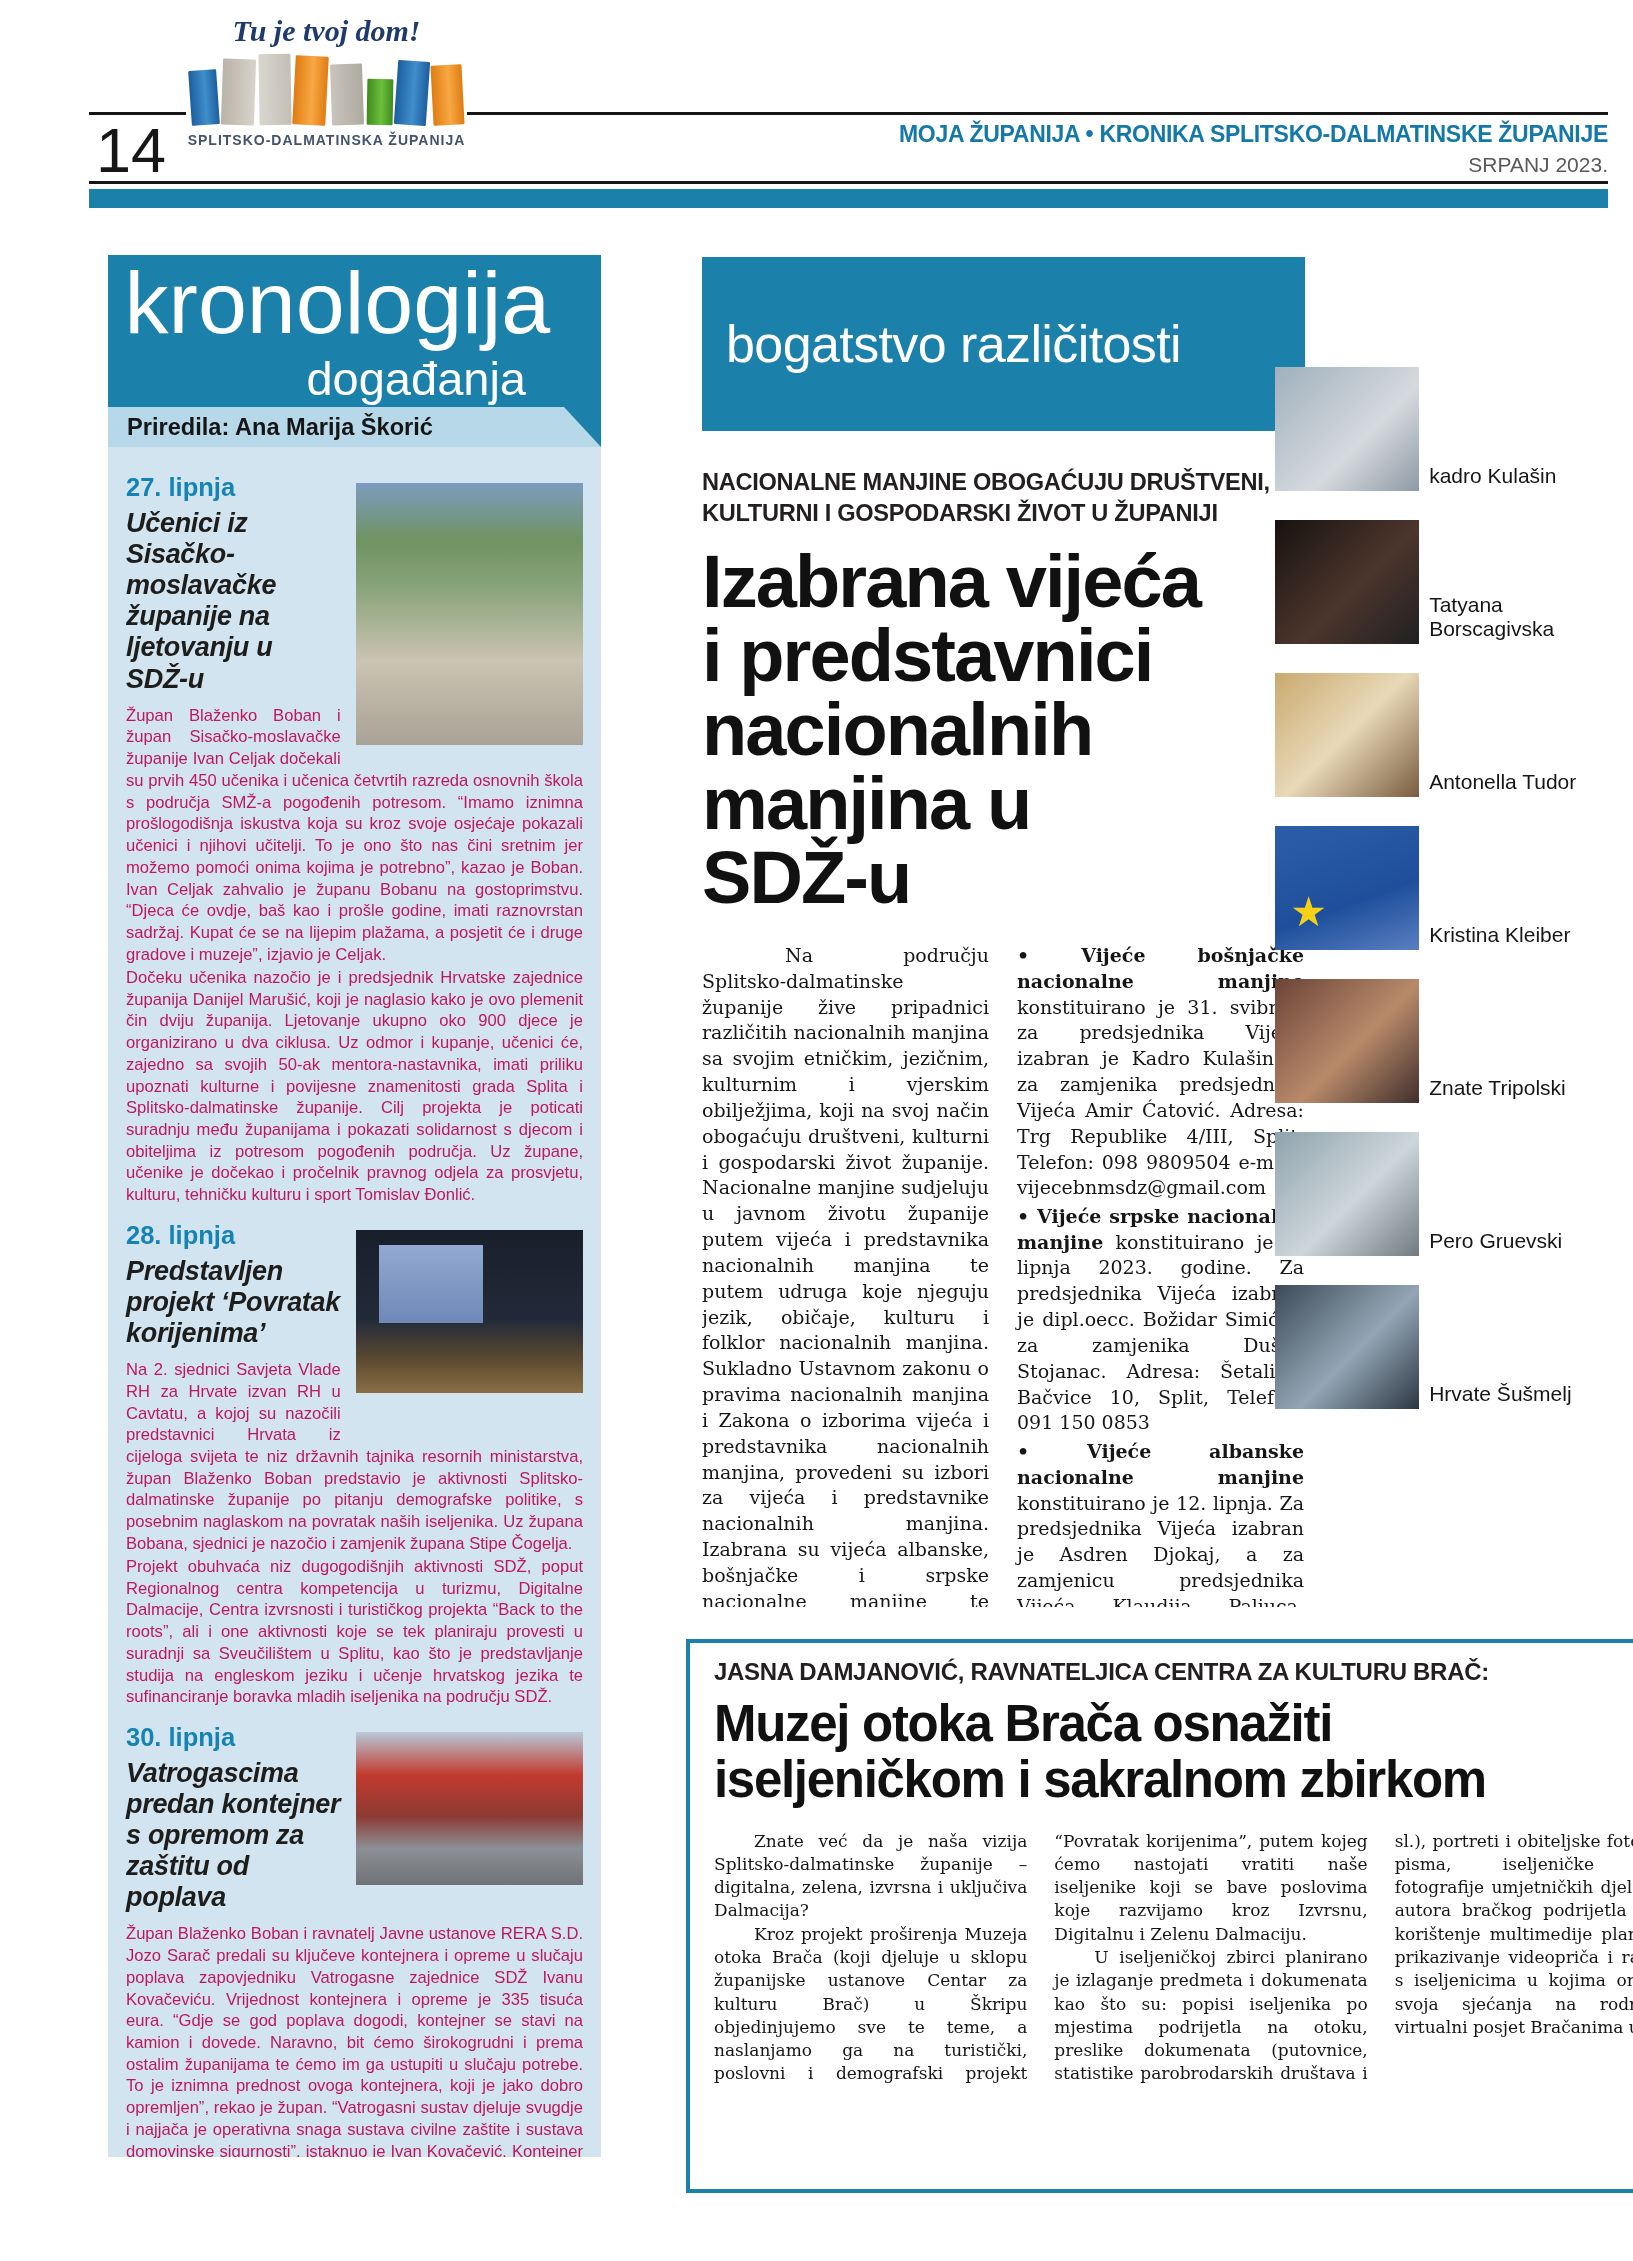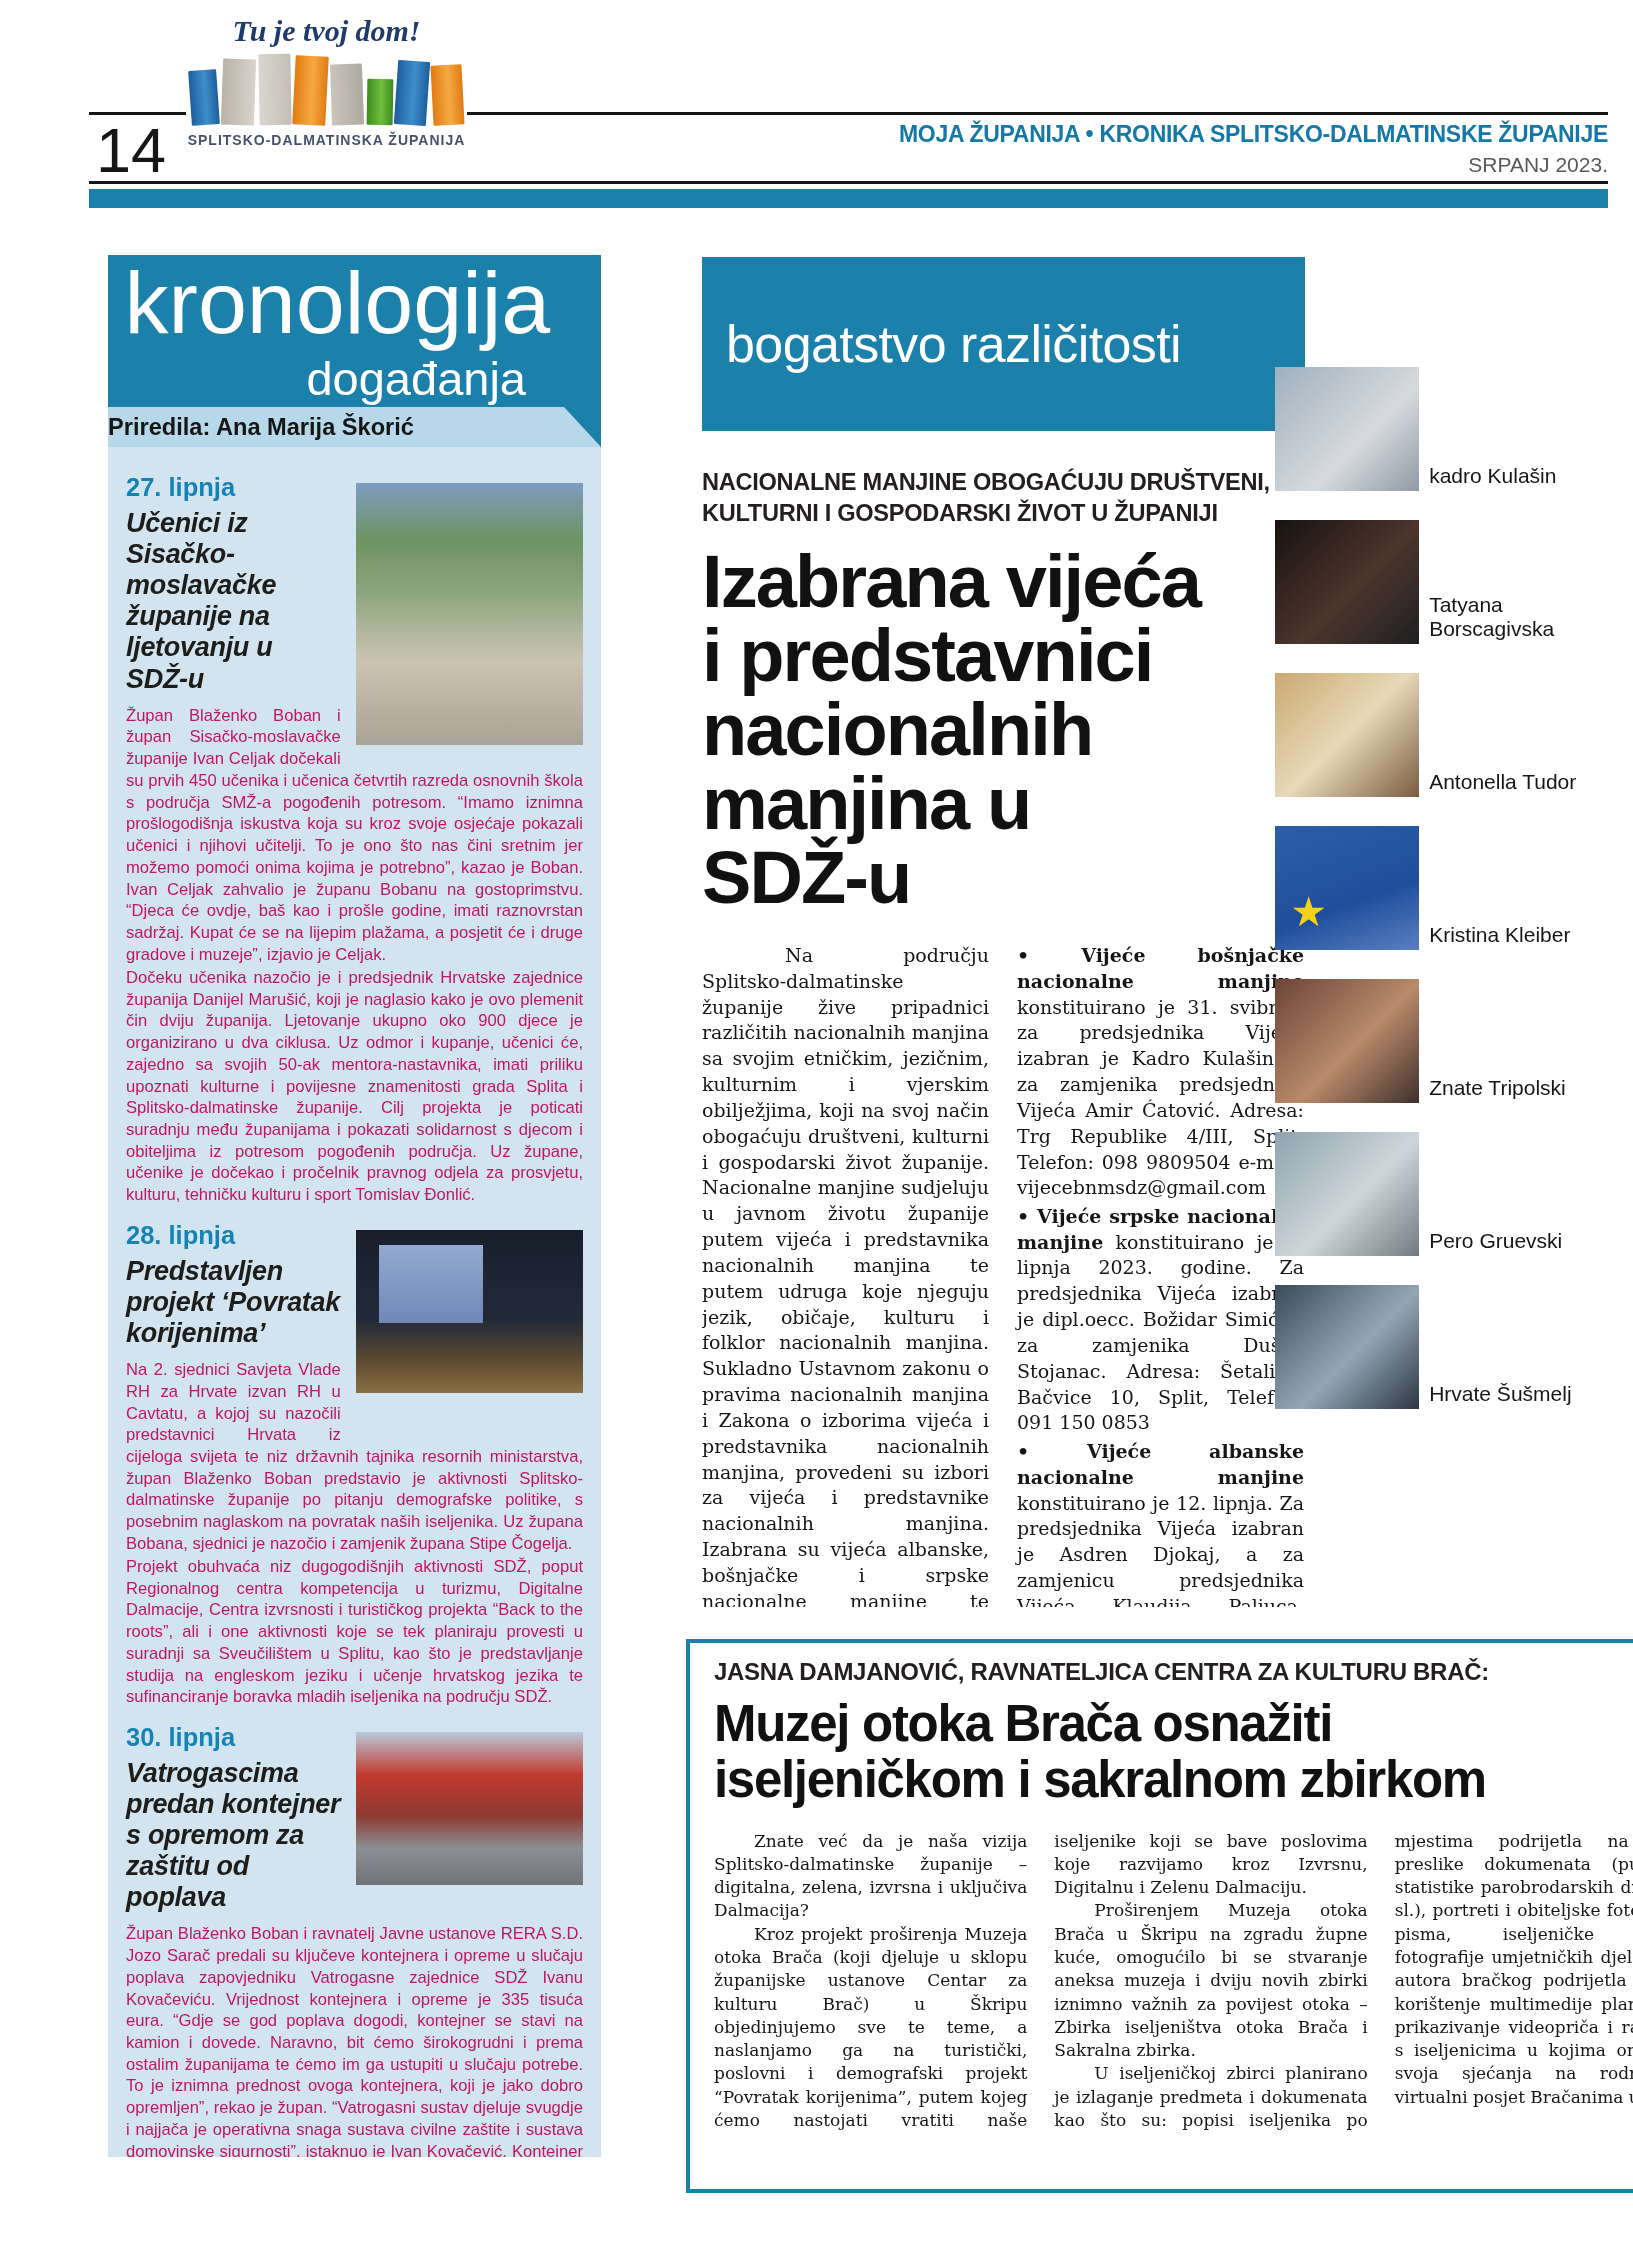--- a/index.html
+++ b/index.html
@@ -27,21 +27,21 @@
   .brandname{font-size:14px;font-weight:700;letter-spacing:1px;color:#44526e;margin-top:6.4px;}
   .mast{position:absolute;right:25px;top:121px;text-align:right;}
   .mast1{font-size:23px;font-weight:700;color:#1478a8;letter-spacing:-0.3px;}
   .mast2{font-size:21px;color:#58595b;margin-top:5.1px;}
 
   
   .left{position:absolute;left:108px;top:255px;width:493px;}
   .kron-head{position:relative;height:152px;background:#1b80aa;color:#fff;overflow:hidden;}
   .kron-title{position:absolute;left:16.6px;top:3.8px;font-size:88px;font-weight:400;letter-spacing:0px;line-height:1;}
   .kron-sub{position:absolute;right:75px;bottom:5.1px;font-size:47px;font-weight:400;line-height:1;}
-  .byline-strip{position:relative;height:40px;background:#b7d8e9;display:flex;align-items:center;box-sizing:border-box;}
+  .byline-strip{position:relative;height:40px;background:#b7d8e9;display:flex;align-items:center;padding-left:19px;box-sizing:border-box;}
   .byline-strip::after{content:"";position:absolute;right:0;top:0;width:0;height:0;
      border-top:40px solid #1b80aa;border-left:37px solid transparent;}
   .byline{font-size:23.6px;font-weight:700;color:#161616;}
   .panel-body{background:#d2e4f0;padding:11.5px 18px 25.5px;box-sizing:border-box;height:1710px;overflow:hidden;}
   .art{clear:both;}
   .art .aphoto{float:right;width:227px;margin:7.7px 0 32px 15.3px;}
   .art.a1 .aphoto{height:262px;margin-bottom:11.5px;}
   .art.a2 .aphoto{height:163px;margin-bottom:33px;}
   .art.a3 .aphoto{height:153px;margin-bottom:33px;}
   .adate{color:#1583b3;font-size:25.5px;font-weight:700;margin:16.6px 0 7.7px;line-height:1;}
@@ -220,19 +220,18 @@
   </div>
 </div>
 
   <div class="brac">
     <div class="brac-kicker">JASNA DAMJANOVIĆ, RAVNATELJICA CENTRA ZA KULTURU BRAČ:</div>
     <h2 class="brac-headline" style="margin:10.2px 0 0;">Muzej otoka Brača osnažiti
 iseljeničkom i sakralnom zbirkom</h2>
     <div class="brac-cols" id="bracCols">
         <p>Znate već da je naša vizija Splitsko-dalmatinske županije – digitalna, zelena, izvrsna i uključiva Dalmacija?</p>
         <p>Kroz projekt proširenja Muzeja otoka Brača (koji djeluje u sklopu županijske ustanove Centar za kulturu Brač) u Škripu objedinjujemo sve te teme, a naslanjamo ga na turistički, poslovni i demografski projekt “Povratak korijenima”, putem kojeg ćemo nastojati vratiti naše iseljenike koji se bave poslovima koje razvijamo kroz Izvrsnu, Digitalnu i Zelenu Dalmaciju.</p>
-        <p>Proširenjem Muzeja otoka Brača u Škripu na zgradu župne kuće, omogućilo bi se stvaranje aneksa muzeja i dviju novih zbirki iznimno važnih za povijest otoka – Zbirka iseljeništva otoka Brača i Sakralna zbirka.</p>
         <p>U iseljeničkoj zbirci planirano je izlaganje predmeta i dokumenata kao što su: popisi iseljenika po mjestima podrijetla na otoku, preslike dokumenata (putovnice, statistike parobrodarskih društava i sl.), portreti i obiteljske fotografije i pisma, iseljeničke novine, fotografije umjetničkih djela, knjige autora bračkog podrijetla i sl. Uz korištenje multimedije planirano je prikazivanje videopriča i razgovora s iseljenicima u kojima oni iznose svoja sjećanja na rodni kraj, virtualni posjet Bračanima u</p>
       </div>
   </div>
 
 </div>
 
 
 </body></html>

